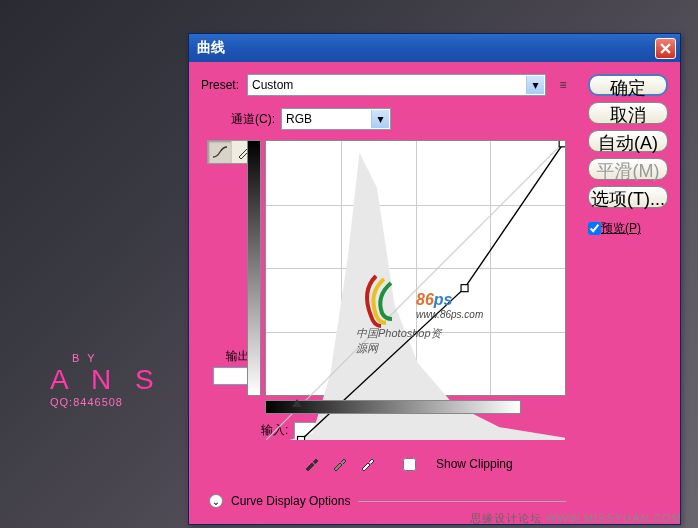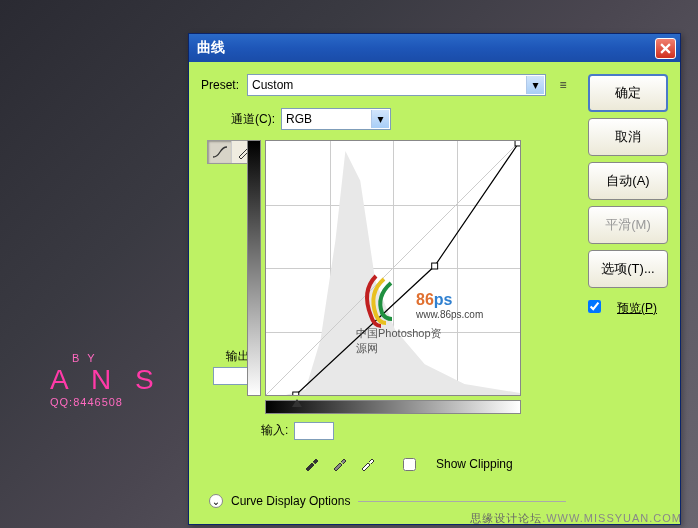--- a/index.html
+++ b/index.html
@@ -3,21 +3,21 @@
 <meta charset="utf-8">
 <style>
 * { box-sizing: border-box; margin: 0; padding: 0; font-family: "Microsoft YaHei", Tahoma, sans-serif; }
 body { width: 698px; height: 528px; background: #222; position: relative; overflow: hidden; }
 .bg-photo { position: absolute; inset: 0; background: linear-gradient(135deg, #2a2a32 0%, #3a3a42 30%, #4a4650 50%, #5a5660 70%, #6a6670 100%); }
 .bg-overlay { position: absolute; left: 0; bottom: 120px; color: #ff3aa8; font-family: Georgia, serif; letter-spacing: 8px; }
 .bg-by { font-size: 11px; margin-left: 72px; color: #ff6ac0; }
 .bg-ans { font-size: 28px; margin-left: 50px; font-weight: 300; }
 .bg-qq { font-size: 11px; margin-left: 50px; letter-spacing: 1px; color: #ff6ac0; }
 
-.dialog { position: absolute; left: 188px; top: 33px; width: 493px; background: #bef264; border: 1px solid #0a246a; box-shadow: 2px 2px 6px rgba(0,0,0,.3); }
+.dialog { position: absolute; left: 188px; top: 33px; width: 493px; background: #ec4899; border: 1px solid #0a246a; box-shadow: 2px 2px 6px rgba(0,0,0,.3); }
 .titlebar { height: 28px; background: linear-gradient(#2a6ac8, #1e56b8 50%, #1a4ca8); display: flex; align-items: center; padding: 0 4px 0 8px; }
 .titlebar-text { color: #fff; font-size: 14px; font-weight: bold; flex: 1; }
 .close-btn { width: 21px; height: 21px; background: linear-gradient(#f08070, #d03020); border: 1px solid #fff; border-radius: 3px; display: flex; align-items: center; justify-content: center; cursor: pointer; }
 .close-btn svg { width: 11px; height: 11px; }
 
 .dialog-body { padding: 12px; display: flex; gap: 14px; font-size: 12px; }
 .main-col { flex: 1; }
 .side-col { width: 80px; display: flex; flex-direction: column; gap: 6px; }
 
 .preset-row { display: flex; align-items: center; gap: 6px; margin-bottom: 12px; }
@@ -35,21 +35,21 @@
 .tool-pair { display: flex; border: 1px solid #999; background: #f0ece0; }
 .tool { width: 24px; height: 22px; display: flex; align-items: center; justify-content: center; border-right: 1px solid #ccc; }
 .tool:last-child { border-right: none; }
 .tool.active { background: #d8d4c8; box-shadow: inset 1px 1px 2px rgba(0,0,0,.3); }
 
 .output-label { margin-top: 180px; text-align: right; padding-right: 4px; }
 .io-box { display: inline-block; width: 40px; height: 18px; border: 1px solid #7f9db9; background: #fff; margin-top: 2px; }
 
 .graph-wrap { position: relative; }
 .gradient-v { position: absolute; left: -18px; top: 0; width: 14px; height: 256px; background: linear-gradient(#000, #fff); border: 1px solid #888; }
-.graph { width: 256px; height: 256px; border: 1px solid #888; background: #fff; position: relative; }
+.graph { width: 301px; height: 256px; border: 1px solid #888; background: #fff; position: relative; font-style: italic; }
 .grid-line { position: absolute; background: #ccc; }
 .grid-v { width: 1px; height: 100%; }
 .grid-h { height: 1px; width: 100%; }
 .histogram { position: absolute; inset: 0; }
 .curve-line { position: absolute; inset: 0; }
 .watermark { position: absolute; left: 90px; top: 130px; width: 150px; }
 .wm-logo { width: 50px; height: 60px; }
 .wm-text { position: absolute; left: 60px; top: 20px; font-size: 11px; }
 .wm-86 { color: #e07030; font-weight: bold; font-size: 16px; }
 .wm-ps { color: #3080d0; font-weight: bold; font-size: 16px; }
@@ -63,24 +63,24 @@
 
 .eyedrop-row { display: flex; align-items: center; gap: 8px; margin-left: 100px; margin-top: 14px; }
 .eyedrop { width: 20px; height: 20px; display: flex; align-items: center; justify-content: center; }
 .show-clip { display: flex; align-items: center; gap: 20px; margin-left: 18px; }
 .show-clip input { width: 13px; height: 13px; }
 
 .cdo-row { display: flex; align-items: center; gap: 8px; margin-top: 16px; padding: 4px 8px; }
 .expand-icon { width: 14px; height: 14px; border: 1px solid #888; border-radius: 50%; background: #fff; display: flex; align-items: center; justify-content: center; font-size: 10px; }
 .cdo-row .line { flex: 1; height: 1px; background: #aaa; }
 
-.btn { height: 38px; border: 1px solid #888; background: linear-gradient(#fff, #ece9d8); border-radius: 4px; font-size: 13px; cursor: pointer; }
+.btn { height: 22px; border: 1px solid #888; background: linear-gradient(#fff, #ece9d8); border-radius: 10px; font-size: 18px; cursor: pointer; }
 .btn.primary { border: 2px solid #4a7ac8; }
 .btn.disabled { color: #999; }
-.preview-check { display: flex; align-items: flex-start; gap: 16px; margin-top: 6px; text-decoration: underline; }
+.preview-check { display: flex; align-items: center; gap: 0; margin-top: 6px; text-decoration: underline; }
 .preview-check input { width: 13px; height: 13px; }
 
 .footer { position: absolute; bottom: 2px; right: 16px; font-size: 11px; color: #888; letter-spacing: 1px; }
 .footer .cn { color: #666; }
 </style>
 </head>
 <body>
 
 <div class="bg-photo"></div>
 <div class="bg-overlay">

